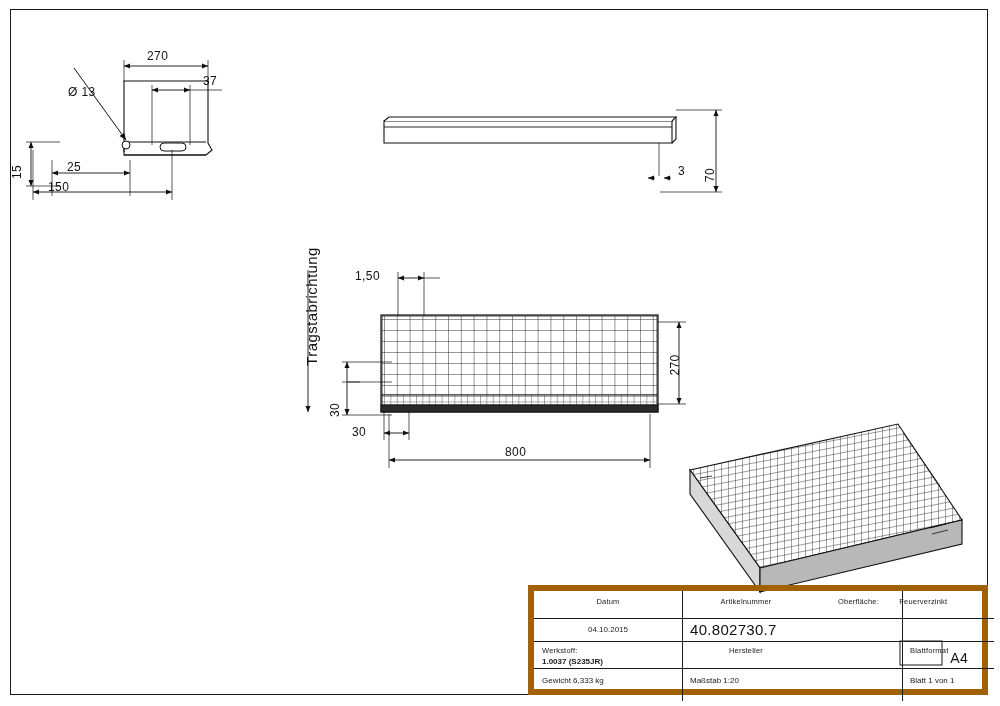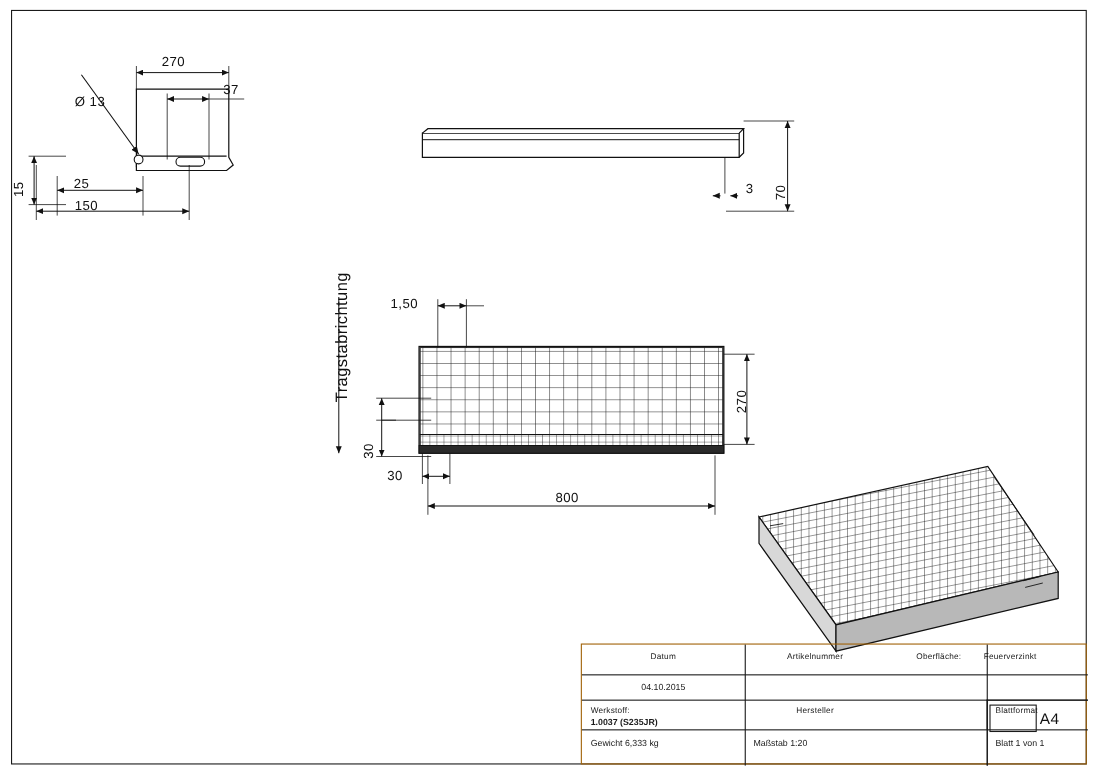--- a/index.html
+++ b/index.html
@@ -45,21 +45,21 @@
     white-space: nowrap;
   }
   .rot90 { transform: rotate(-90deg); }
   
   .tb {
     position: absolute;
     left: 528px;
     top: 585px;
     width: 460px;
     height: 110px;
-    border: 1px solid #a16207;
+    border: 6px solid #a16207;
     box-sizing: border-box;
     font-family: "Liberation Sans", sans-serif;
   }
   .tb-cell {
     position: absolute;
     box-sizing: border-box;
     padding: 1px 4px;
     overflow: hidden;
     white-space: nowrap;
   }
@@ -210,21 +210,21 @@
       <path d="M932 534 L948 530" stroke="#111" stroke-width="0.8"></path>
       <path d="M700 478 L712 476" stroke="#111" stroke-width="0.8"></path>
       <path d="M904 434 L940 486" stroke="#111" stroke-width="0.7"></path>
     </g>
   </svg>
 
   <div class="dimtext" style="left:147px; top:49px;">270</div>
   <div class="dimtext" style="left:203px; top:74px;">37</div>
   <div class="dimtext" style="left:68px; top:85px;">Ø 13</div>
   <div class="dimtext" style="left:67px; top:160px;">25</div>
-  <div class="dimtext" style="left:68px; top:180px;">150</div>
+  <div class="dimtext" style="left:48px; top:180px;">150</div>
   <div class="dimtext rot90" style="left:10px; top:165px;">15</div>
 
   <div class="dimtext" style="left:678px; top:164px;">3</div>
   <div class="dimtext rot90" style="left:703px; top:168px;">70</div>
 
   <div class="dimtext" style="left:355px; top:269px;">1,50</div>
   <div class="dimtext rot90" style="left:328px; top:403px;">30</div>
   <div class="dimtext" style="left:352px; top:425px;">30</div>
   <div class="dimtext rot90" style="left:664px; top:358px;">270</div>
   <div class="dimtext" style="left:505px; top:445px;">800</div>
@@ -245,20 +245,21 @@
     <div class="bline" style="left:368px; top:50px; width:92px; height:1px;"></div>
 
     <div class="tb-cell lbl" style="left:0; top:5px; width:148px; text-align:center;">Datum</div>
     <div class="tb-cell lbl" style="left:152px; top:5px; width:120px;text-align:center;">Artikelnummer</div>
     <div class="tb-cell lbl" style="left:300px; top:5px; width:160px;">
       <span>Oberfläche:</span>
       <span style="margin-left:18px;">Feuerverzinkt</span>
     </div>
 
     <div class="tb-cell val-sm" style="left:0; top:33px; width:148px; text-align:center;">04.10.2015</div>
+    <div class="tb-cell val-big" style="left:152px; top:29px; width:210px;">40.802730.7</div>
 
     <div class="tb-cell lbl" style="left:4px; top:54px; width:140px;">Werkstoff:</div>
     <div class="tb-cell lbl" style="left:152px; top:54px; width:120px;text-align:center;">Hersteller</div>
     <div class="tb-cell lbl" style="left:372px; top:54px; width:90px;">Blattformat</div>
 
     <div class="tb-cell val-sm" style="left:4px; top:65px; width:140px;font-weight:bold;">1.0037 (S235JR)</div>
     <div class="tb-cell val-mid" style="left:378px; top:58px; width:60px;text-align:right;">A4</div>
 
     <div class="bline" style="left:372px; top:55px; width:1px; height:0px;"></div>
     <div class="bline" style="left:374px; top:57px; width:0px; height:0px;"></div>

